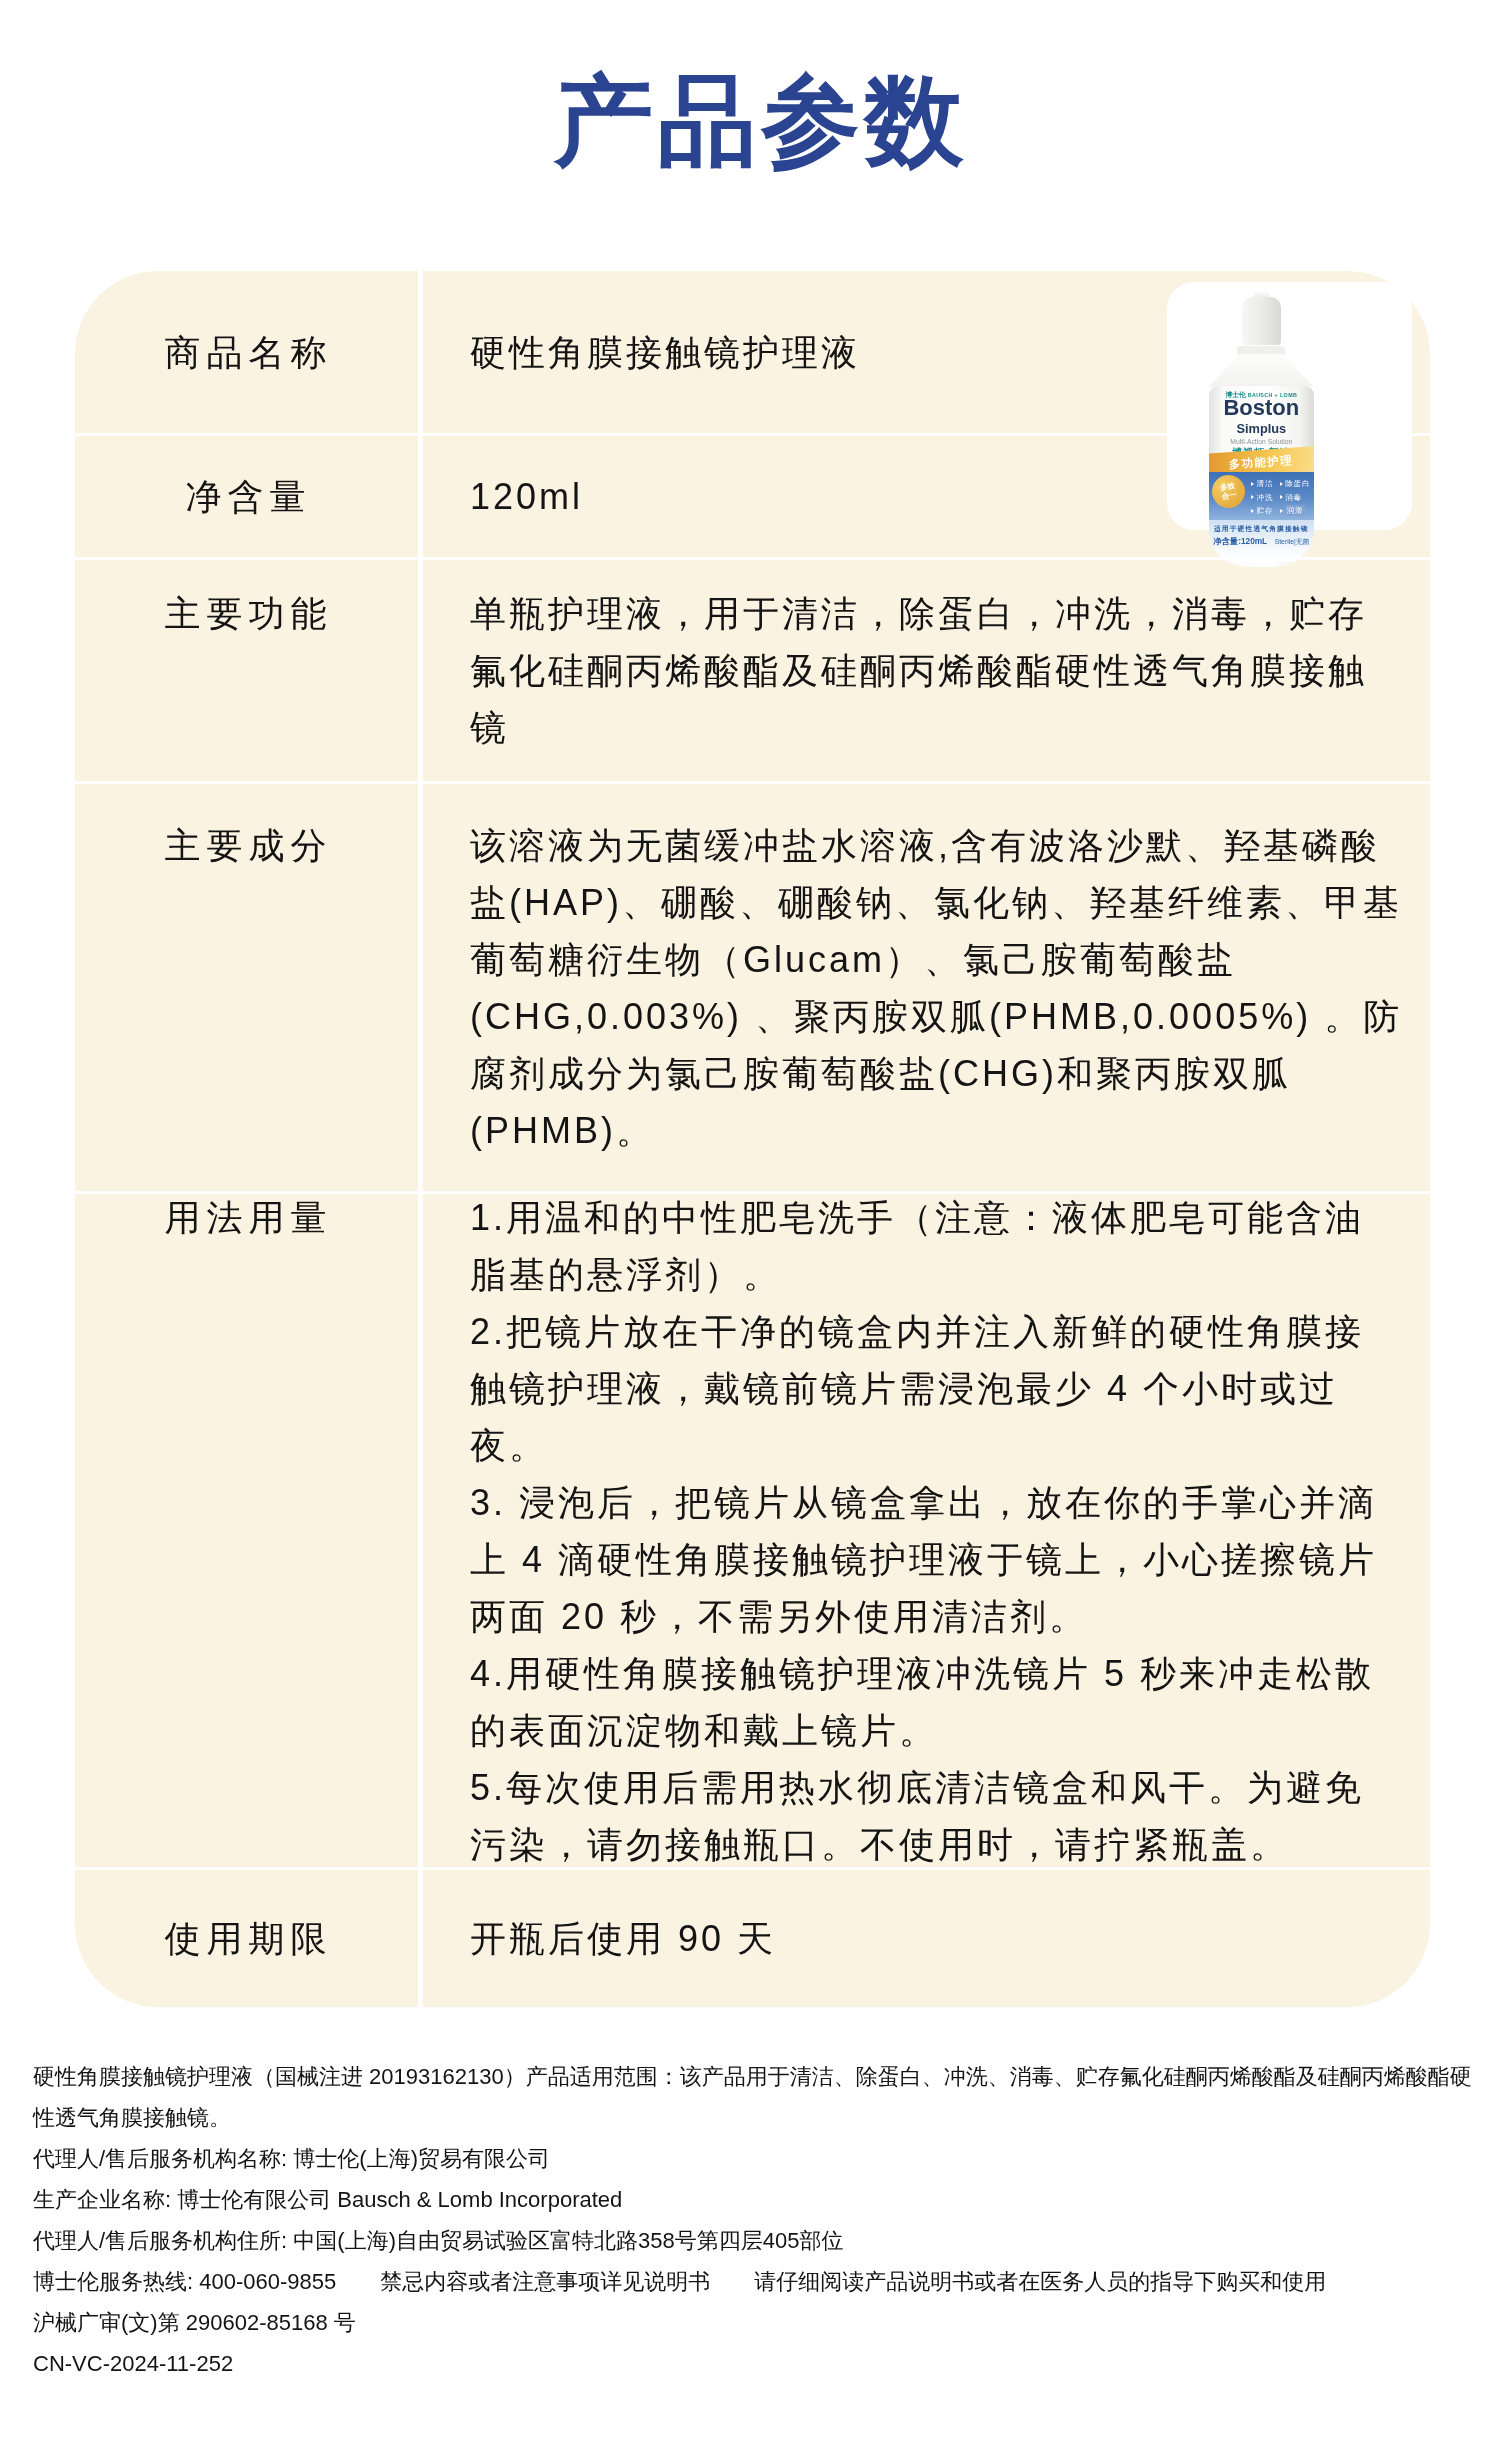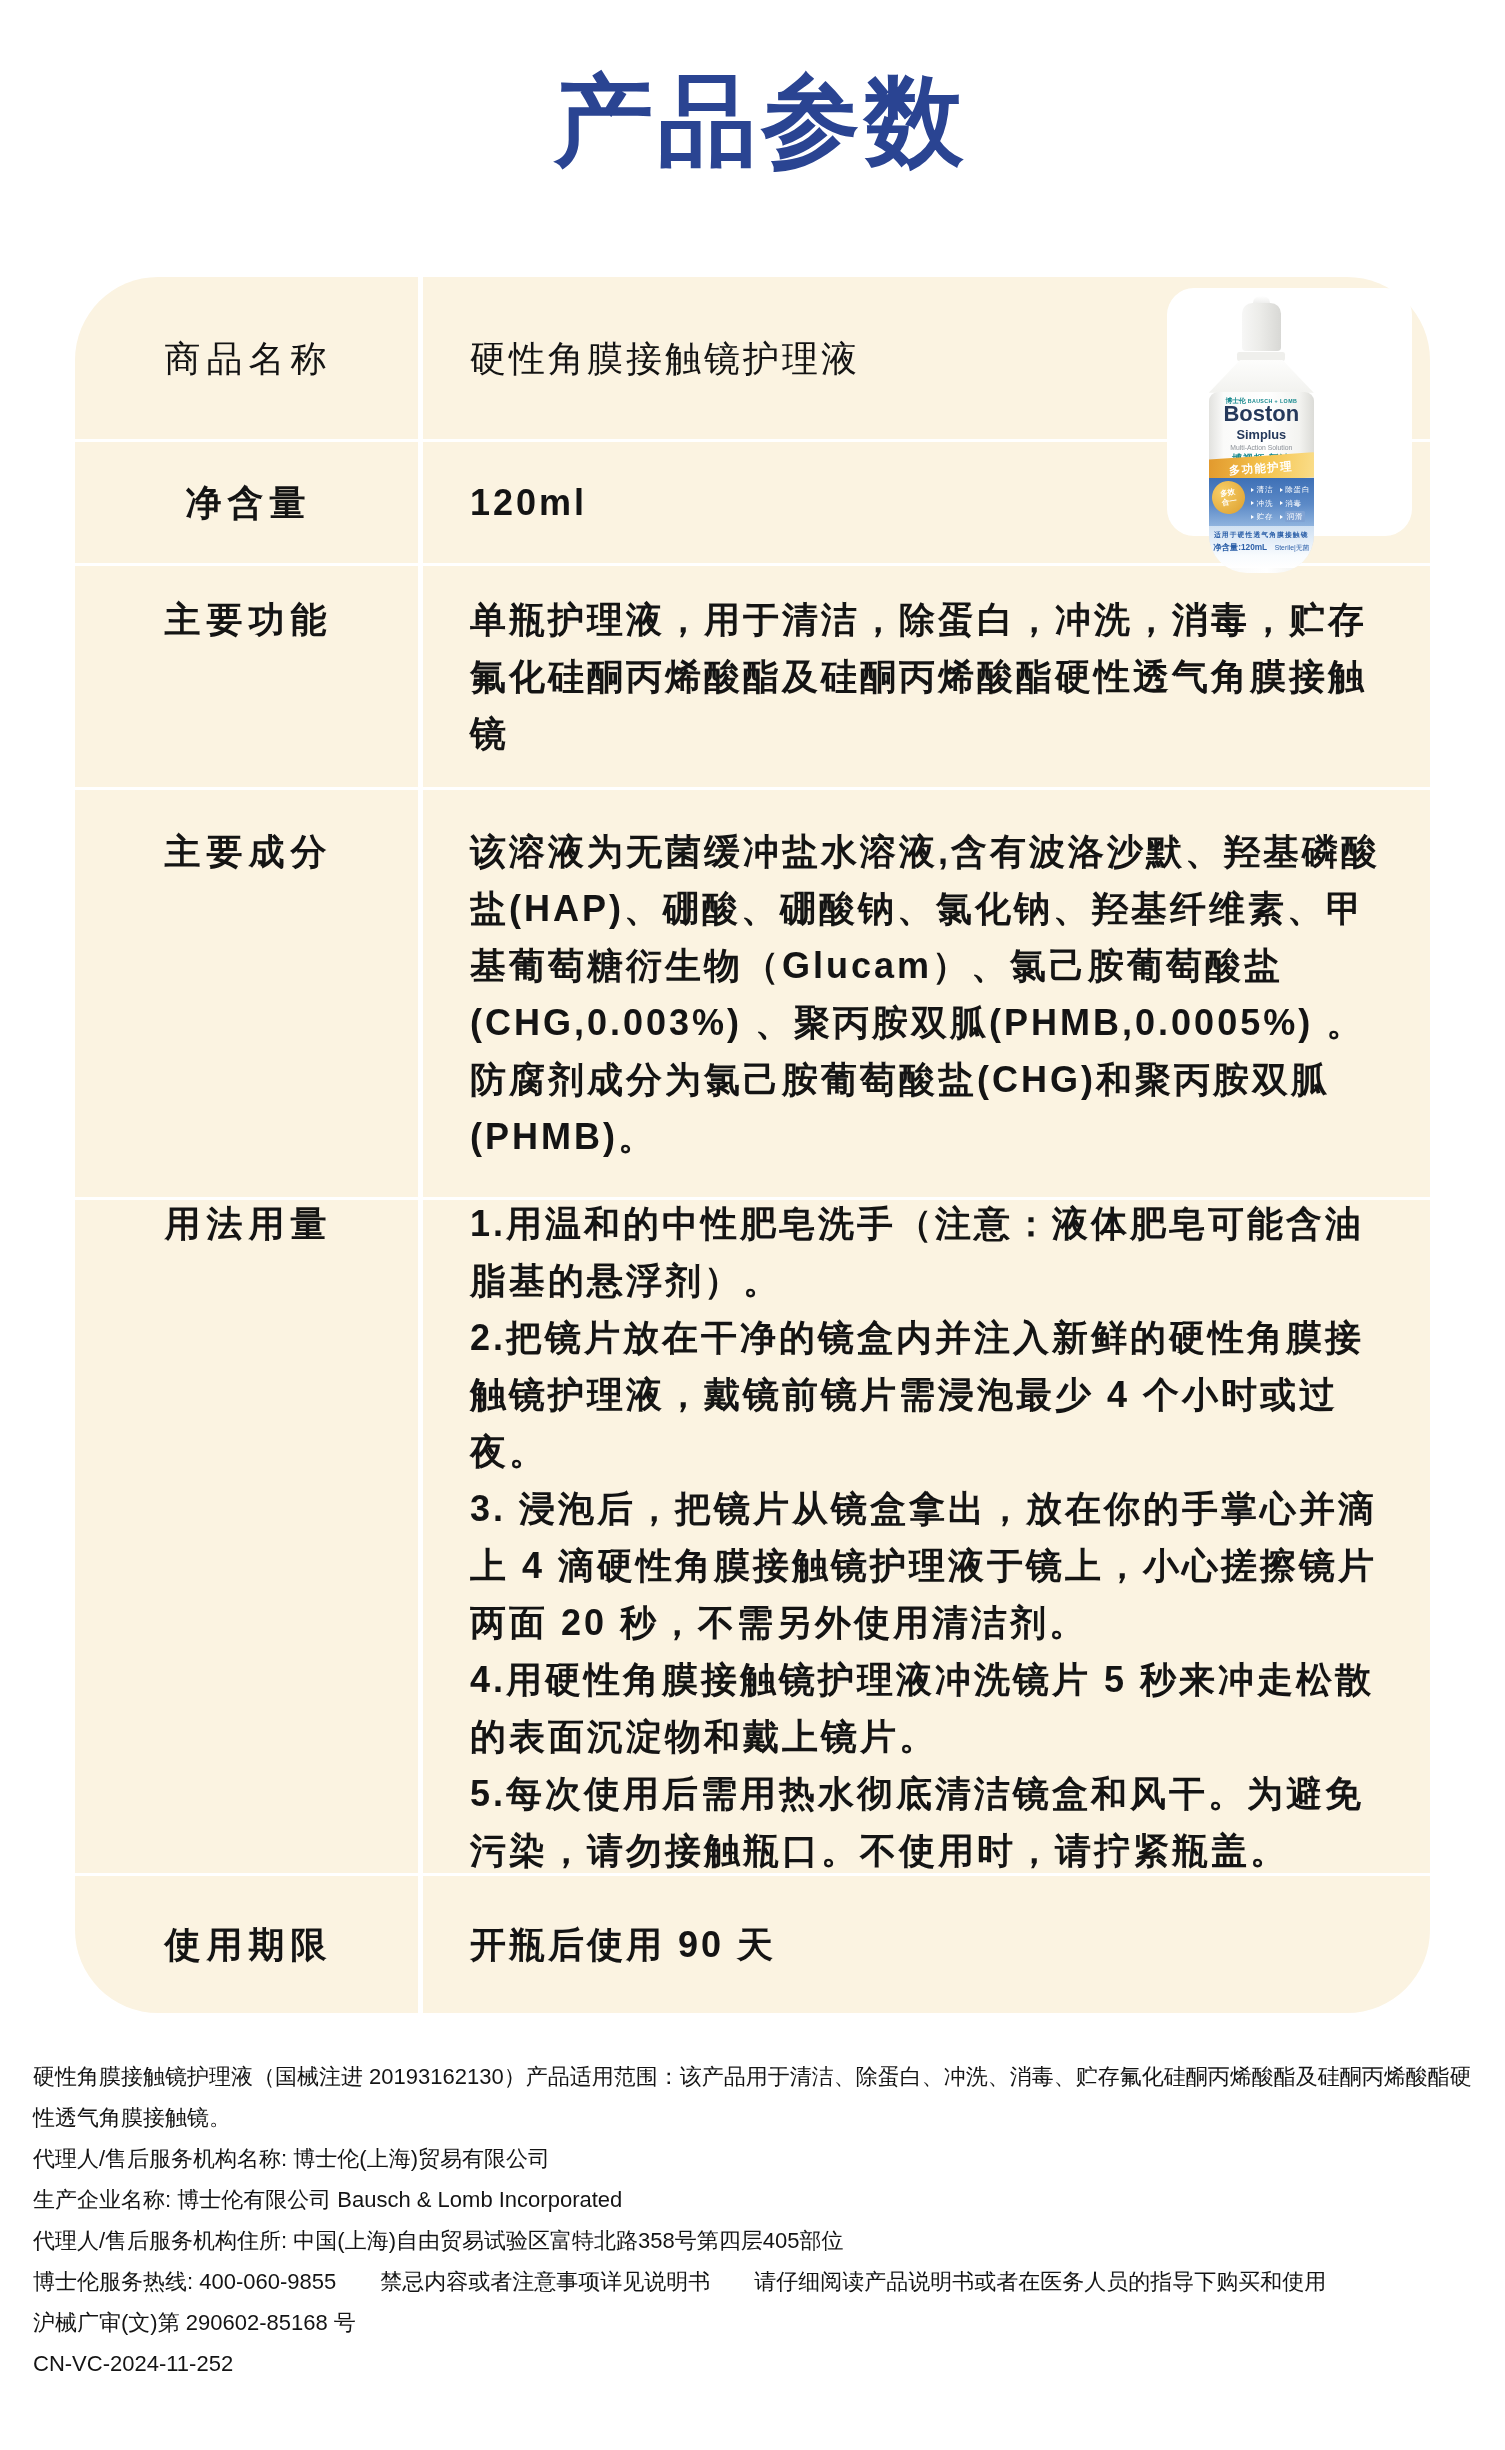--- a/index.html
+++ b/index.html
@@ -9,26 +9,26 @@
     font-family: "Liberation Sans", "DejaVu Sans", sans-serif; color: #151515; overflow: hidden;
   }
   
   .title {
     position: absolute; top: 66px; left: 0; width: 100%;
     text-align: center; font-size: 99px; line-height: 109px;
     font-weight: 800; color: #2A4492; letter-spacing: 4.5px; margin-left: 8px;
   }
   
   .card {
-    position: absolute; left: 75px; top: 277px; width: 1355px; height: 1736px;
+    position: absolute; left: 75px; top: 271px; width: 1355px; height: 1736px;
     background: #FBF3E1; border-radius: 83px;
   }
   .vline { position: absolute; left: 343px; top: 0; bottom: 0; width: 4.5px; background: #ffffff; }
   .row { display: flex; align-items: center; width: 100%; }
-  .row + .row { border-top: 3.8px solid #ffffff; font-weight: bold; }
+  .row + .row { border-top: 3.8px solid #ffffff; }
   .r1 { height: 162px; } .r2 { height: 124px; } .r3 { height: 224px; }
   .r4 { height: 410px; } .r5 { height: 676px; } .r6 { height: 139px; }
   .inner { display: flex; align-items: flex-start; width: 100%; }
   .lbl {
     flex: none; width: 347px; text-align: center;
     font-size: 36px; line-height: 57px; letter-spacing: 6px; color: #141414;
   }
   .val {
     flex: 1; padding: 0 27px 0 48px;
     font-size: 36px; line-height: 57px; letter-spacing: 3px; color: #141414;

